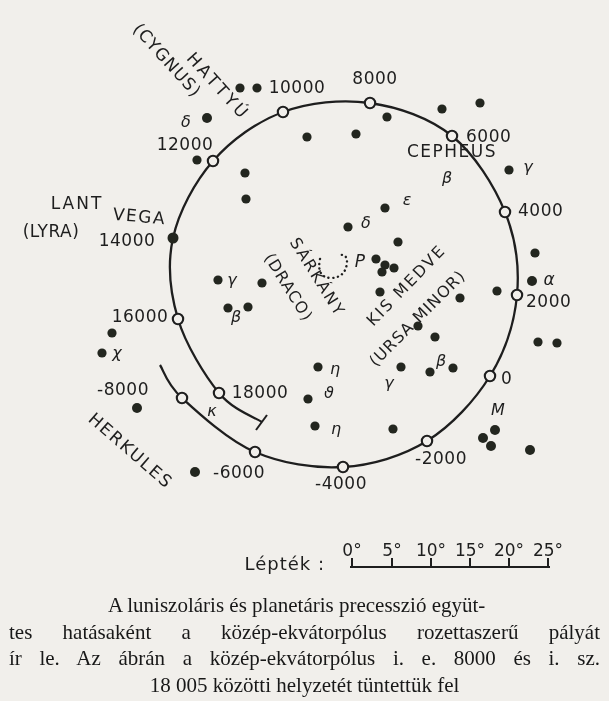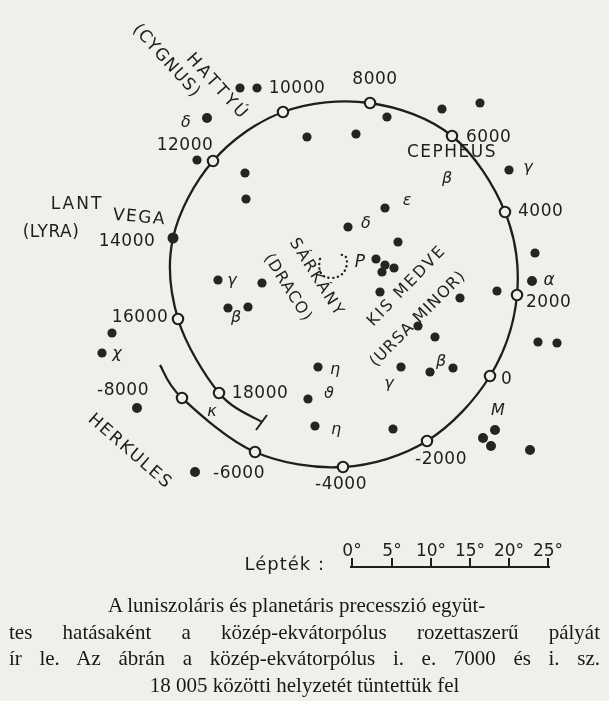--- a/index.html
+++ b/index.html
@@ -145,16 +145,16 @@
       <line x1="470" y1="567" x2="470" y2="558" stroke="#1e1e1e" stroke-width="2"></line>
       <text x="470" y="556" text-anchor="middle" font-size="17" fill="#1e1e1e" font-family="&quot;DejaVu Sans&quot;,sans-serif">15°</text>
       <line x1="509" y1="567" x2="509" y2="558" stroke="#1e1e1e" stroke-width="2"></line>
       <text x="509" y="556" text-anchor="middle" font-size="17" fill="#1e1e1e" font-family="&quot;DejaVu Sans&quot;,sans-serif">20°</text>
       <line x1="548" y1="567" x2="548" y2="558" stroke="#1e1e1e" stroke-width="2"></line>
       <text x="548" y="556" text-anchor="middle" font-size="17" fill="#1e1e1e" font-family="&quot;DejaVu Sans&quot;,sans-serif">25°</text>
     </svg>
   <div class="caption">
     <div class="cap-line cap-indent">A luniszoláris és planetáris precesszió együt-</div>
     <div class="cap-line cap-just">tes hatásaként a közép-ekvátorpólus rozettaszerű pályát</div>
-    <div class="cap-line cap-just">ír le. Az ábrán a közép-ekvátorpólus i. e. 7000 és i. sz.</div>
+    <div class="cap-line cap-just">ír le. Az ábrán a közép-ekvátorpólus i. e. 8000 és i. sz.</div>
     <div class="cap-line cap-center">18 005 közötti helyzetét tüntettük fel</div>
   </div>
 </div>
 
 </body></html>

